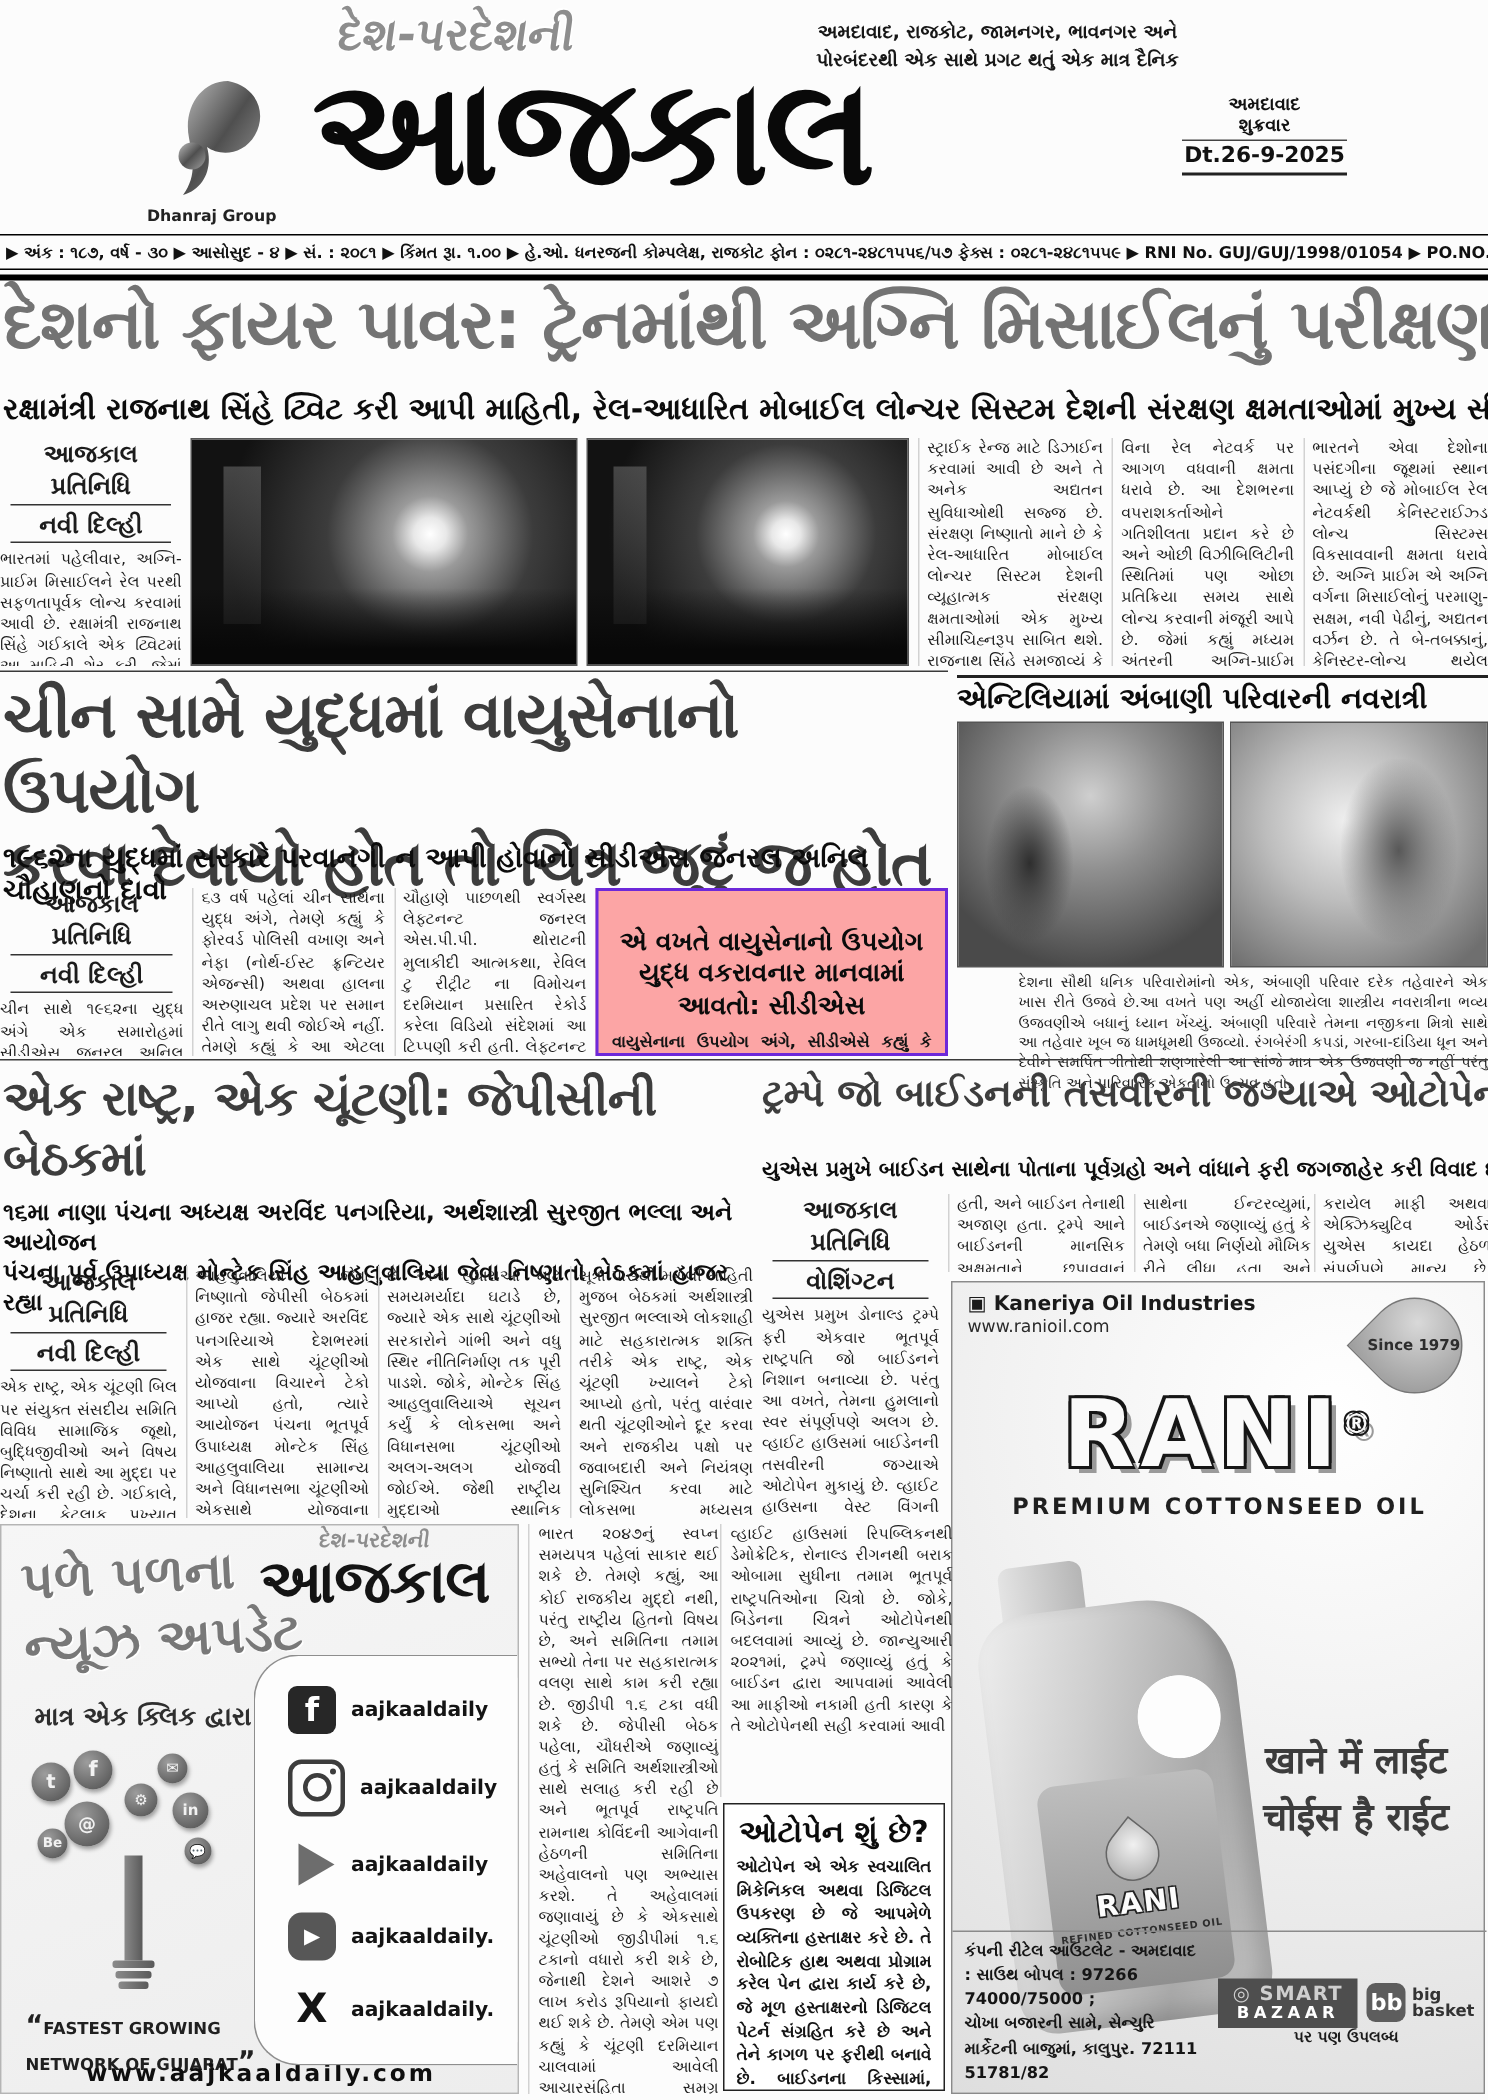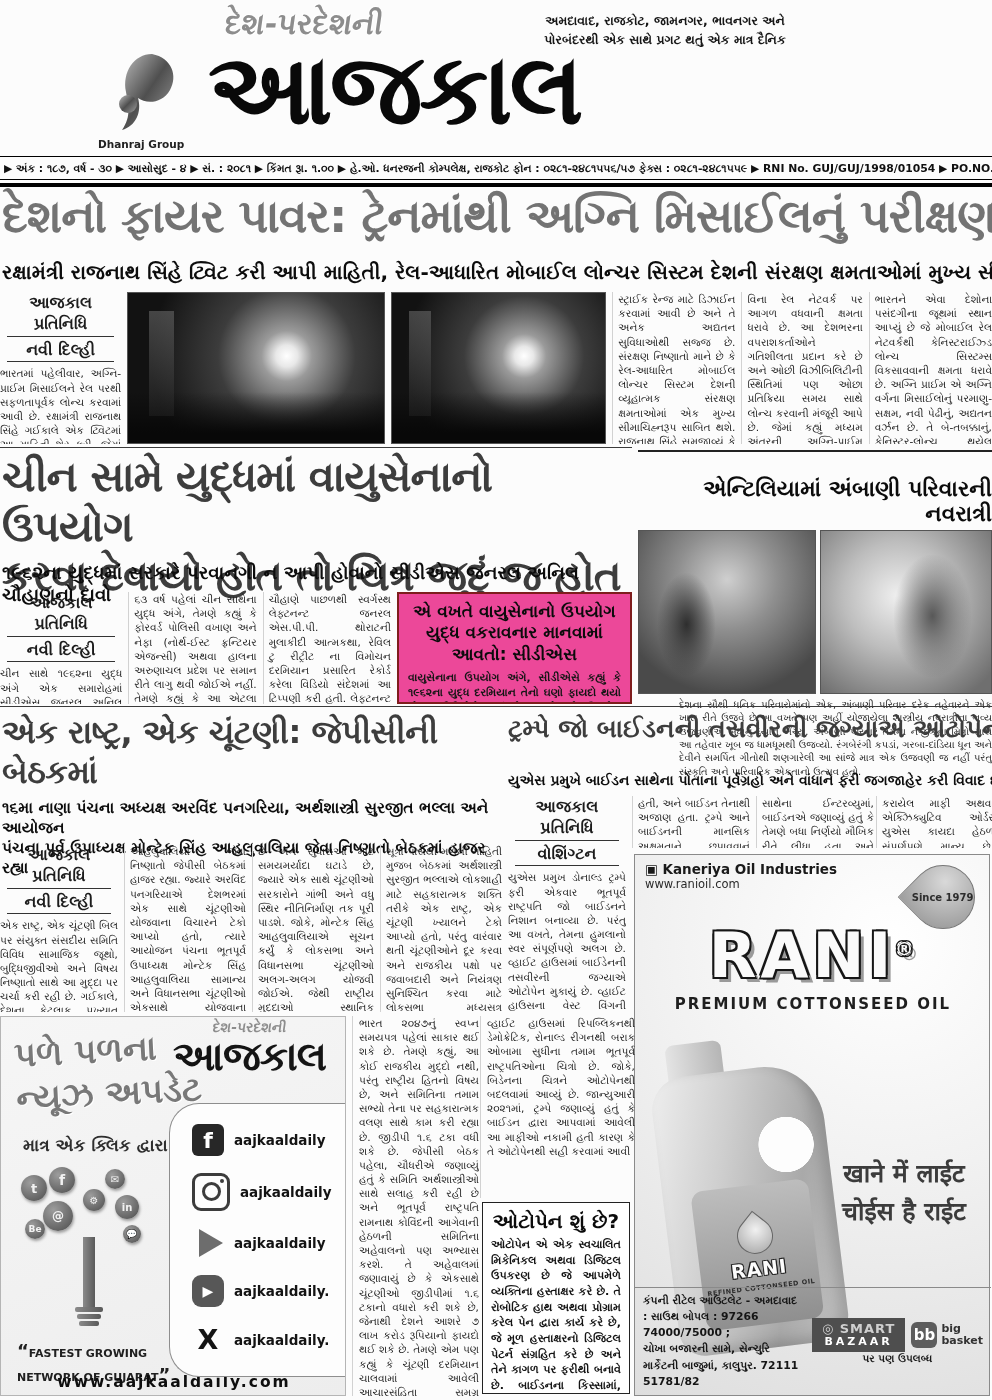--- a/index.html
+++ b/index.html
@@ -45,27 +45,27 @@
                 background:linear-gradient(0deg,#080808 20%,transparent);}
   .night:after{content:"";position:absolute;left:8%;top:12%;width:10%;height:70%;
                background:linear-gradient(180deg,#6f6f6f,#222);opacity:.55;}
   .garba{background:radial-gradient(circle at 50% 30%,#cfcfcf 0%,#8f8f8f 35%,#4a4a4a 80%);}
   .garba:after{content:"";position:absolute;left:10%;top:25%;width:34%;height:65%;
                background:radial-gradient(ellipse at center,#2e2e2e 0%,transparent 70%);}
   .diya{background:radial-gradient(circle at 45% 40%,#efefef 0%,#bdbdbd 40%,#6f6f6f 90%);}
   .diya:after{content:"";position:absolute;right:12%;top:15%;width:45%;height:75%;
               background:radial-gradient(ellipse at center,#585858 0%,transparent 72%);}
   
-  .hl-box{background:#ec4899;border:2px solid #7f1d1d;padding:7px 9px;}
+  .hl-box{background:#fca5a5;border:2px solid #6d28d9;padding:24px 9px;}
   .hl-box .t{font-size:17px;font-weight:800;text-align:center;line-height:1.25;color:#0b0b0b;}
   .hl-box .b{font-size:10.9px;font-weight:600;text-align:justify;line-height:1.38;margin-top:5px;color:#151515;}
   .ap-box{background:#fff;border:1.5px solid #222;padding:6px 8px;}
   .ap-box .t{font-size:20px;font-weight:800;text-align:center;color:#0b0b0b;}
   .ap-box .b{font-size:11.2px;font-weight:700;text-align:justify;line-height:1.4;margin-top:4px;color:#141414;}
-  .panel-title{font-size:22px;font-weight:800;text-align:right;color:#0b0b0b;margin-top:21px;}
+  .panel-title{font-size:19px;font-weight:800;text-align:left;color:#0b0b0b;}
   .caption{font-size:9.9px;line-height:1.35;text-align:justify;color:#1c1c1c;margin-left:41px;}
   .hr{background:#3a3a3a;height:1px;}
   
   .ad-left{border:1px solid #b5b5b5;background:linear-gradient(160deg,#f6f6f6,#ededed);}
   .big-gray{font-size:34px;font-weight:900;color:#787878;line-height:1.25;transform:rotate(-3deg);
             text-shadow:1px 1px 0 #fff;}
   .click-line{font-size:17px;font-weight:800;color:#2e2e2e;}
   .quote{font-size:11px;font-weight:800;color:#202020;line-height:1.35;}
   .quote .q{font-size:18px;}
   .website{font-size:15.5px;font-weight:800;letter-spacing:2px;color:#0e0e0e;text-align:center;}
@@ -148,20 +148,25 @@
     <div class="abs dhanraj-label" style="left:98px;top:138px;">Dhanraj Group</div>
 
     <div class="abs script-tag" style="left:225px;top:6px;">દેશ-પરદેશની</div>
     <div class="abs main-logo" style="left:208px;top:40px;">આજકાલ</div>
 
     <div class="abs pub-lines" style="left:520px;top:12px;width:290px;">
       <div>અમદાવાદ, રાજકોટ, જામનગર, ભાવનગર અને</div>
       <div>પોરબંદરથી એક સાથે પ્રગટ થતું એક માત્ર દૈનિક</div>
     </div>
 
+    <div class="abs edition" style="left:788px;top:62px;">
+      <div class="city">અમદાવાદ</div>
+      <div class="day">શુક્રવાર</div>
+      <div class="date">Dt.26-9-2025</div>
+    </div>
   </div>
 
   <div class="abs infobar" style="left:0;top:156px;width:992px;height:24px;box-sizing:border-box;">▶ અંક : ૧૮૭, વર્ષ - ૩૦  ▶ આસોસુદ - ૪ ▶  સં. : ૨૦૮૧  ▶ કિંમત રૂા. ૧.૦૦ ▶ હે.ઓ. ધનરજની કોમ્પલેક્ષ, રાજકોટ ફોન : ૦૨૮૧-૨૪૮૧૫૫૬/૫૭ ફેક્સ : ૦૨૮૧-૨૪૮૧૫૫૯ ▶ RNI No. GUJ/GUJ/1998/01054  ▶ PO.NO.: GAM 1471</div>
   <div class="abs thickbar" style="left:0;top:183px;width:992px;"></div>
 
   <div class="abs h-xxl" style="left:2px;top:192px;width:990px;">દેશનો ફાયર પાવર: ટ્રેનમાંથી અગ્નિ મિસાઈલનું પરીક્ષણ</div>
   <div class="abs sub-xl" style="left:2px;top:260px;width:990px;">રક્ષામંત્રી રાજનાથ સિંહે ટ્વિટ કરી આપી માહિતી, રેલ-આધારિત મોબાઈલ લોન્ચર સિસ્ટમ દેશની સંરક્ષણ ક્ષમતાઓમાં મુખ્ય સીમાચિહ્નરૂપ સાબિત થશે</div>
 
   <div class="abs colrow" style="left:0;top:292px;width:992px;height:152px;gap:6px;">
     <div class="col" style="width:124px;">

